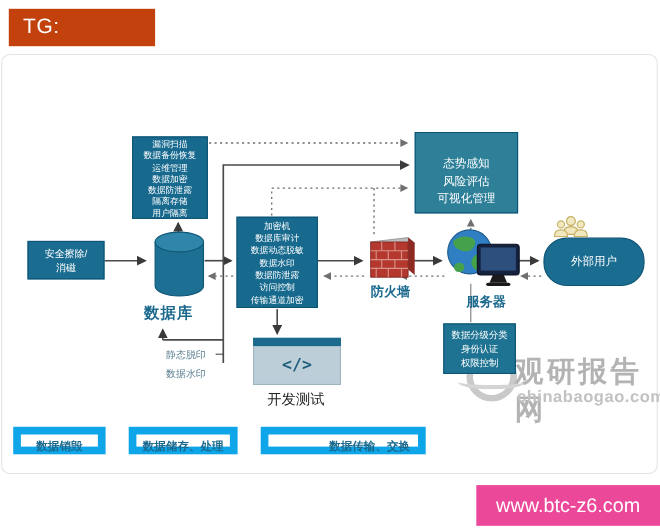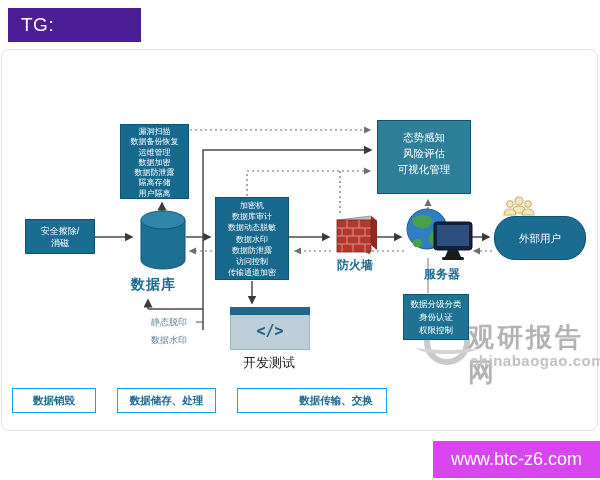--- a/index.html
+++ b/index.html
@@ -3,35 +3,35 @@
 <meta charset="utf-8">
 <style>
   * { margin:0; padding:0; box-sizing:border-box; }
   html,body { width:600px; height:480px; }
   body { font-family:"Liberation Sans", sans-serif; background:#ffffff; position:relative; overflow:hidden; }
   #stage { position:absolute; inset:0; width:600px; height:480px; background:#fff; }
 
   .abs { position:absolute; }
 
   
-  .tg-badge { left:8px; top:8px; width:133px; height:34px; background:#4c1d95; color:#fff;
+  .tg-badge { left:8px; top:8px; width:133px; height:34px; background:#c2410c; color:#fff;
               font-size:19px; line-height:34px; padding-left:13px; letter-spacing:0.5px; z-index:6; }
 
   
   .frame { left:1px; top:49px; width:597px; height:382px; border:1px solid #e4e4e4; border-radius:8px; z-index:0; }
 
   .title { left:60px; top:66px; right:0; text-align:center; font-size:18px; font-weight:bold;
            color:#1c1c1c; letter-spacing:1px; z-index:3; }
 
   
   .cap-box { background:#176a8e; border:1px solid #0d5374; color:#fff; text-align:center;
              white-space:pre-line; z-index:3; }
   .box-storage { left:120px; top:124px; width:69px; height:75px; font-size:8px; line-height:10.3px; padding-top:2px; }
   .box-process { left:215px; top:197px; width:74px; height:83px; font-size:8px; line-height:11.2px; padding-top:2px; }
-  .box-situation { left:377px; top:120px; width:94px; height:74px; background:#2e8099; font-size:10.5px; line-height:16px; padding-top:8px; }
+  .box-situation { left:377px; top:120px; width:94px; height:74px; background:#2e8099; font-size:10.5px; line-height:16px; padding-top:20px; }
   .box-classify { left:403px; top:294px; width:66px; height:46px; background:#1f7392; font-size:8.5px; line-height:13px; padding-top:3px; }
 
   .rounded-node { background:#1a6c90; border:1px solid #0d5374; border-radius:0; color:#fff;
                   text-align:center; white-space:pre-line; z-index:3; }
   .box-erase { left:25px; top:219px; width:70px; height:35px; font-size:9px; line-height:12px; padding-top:5px; }
   .box-extuser { left:494px; top:216px; width:92px; height:44px; font-size:10.5px; line-height:42px; border-radius:21px; }
 
   
   .node-label { color:#1b6a8e; font-weight:bold; z-index:3; }
   .lbl-db { left:131px; top:276px; font-size:14px; letter-spacing:1px; }
@@ -44,35 +44,35 @@
 
   
   .devtest { left:230px; top:307px; width:80px; height:43px; z-index:3; }
   .devtest .bar { height:8px; background:#1b6a8e; }
   .devtest .body { height:35px; background:#bccfd9; border:1px solid #9db4c0; border-top:none;
                    text-align:center; font-family:"DejaVu Sans Mono", monospace;
                    font-size:15px; font-weight:bold; color:#1d5d7a; line-height:33px; }
   .lbl-dev { left:243px; top:354px; font-size:13px; font-weight:normal; color:#222; z-index:3; }
 
   
-  .stage-box { top:388px; height:25px; background:#fff; border:1px solid #0ea5e9; color:#1b6a8e;
+  .stage-box { top:388px; height:25px; background:#fff; border:7px solid #0ea5e9; color:#1b6a8e;
                font-weight:bold; font-size:10.5px; text-align:center; line-height:23px; z-index:3; }
   .stage-1 { left:12px;  width:84px; }
   .stage-2 { left:117px; width:99px; }
   .stage-3 { left:237px; width:150px;padding-left:48px; }
   .stage-4 { left:406px; width:185px; }
 
   
   .wm { z-index:1; color:#b3b3b3; }
   .wm-ring { left:424px; top:319px; width:46px; height:46px; border:6px solid #c9c9c9; border-radius:50%; }
   .wm-swirl { left:416px; top:340px; width:62px; height:14px; border-bottom:4px solid #d4d4d4; border-radius:50%; }
   .wm-name { left:468px; top:320px; font-size:26px; font-weight:bold; letter-spacing:3px; }
   .wm-domain { left:470px; top:352px; font-size:15px; font-weight:bold; color:#c2c2c2; letter-spacing:0.5px; }
 
-  .footer-badge { left:433px; top:441px; width:167px; height:37px; background:#d946ef; color:#fff;
+  .footer-badge { left:433px; top:441px; width:167px; height:37px; background:#ec4899; color:#fff;
                   font-size:18px; text-align:center; line-height:37px; z-index:6; }
 
   svg.lines { position:absolute; inset:0; z-index:2; pointer-events:none; }
   svg.icon { position:absolute; z-index:3; }
 </style>
 </head>
 <body>
 
 <div id="stage">
 

